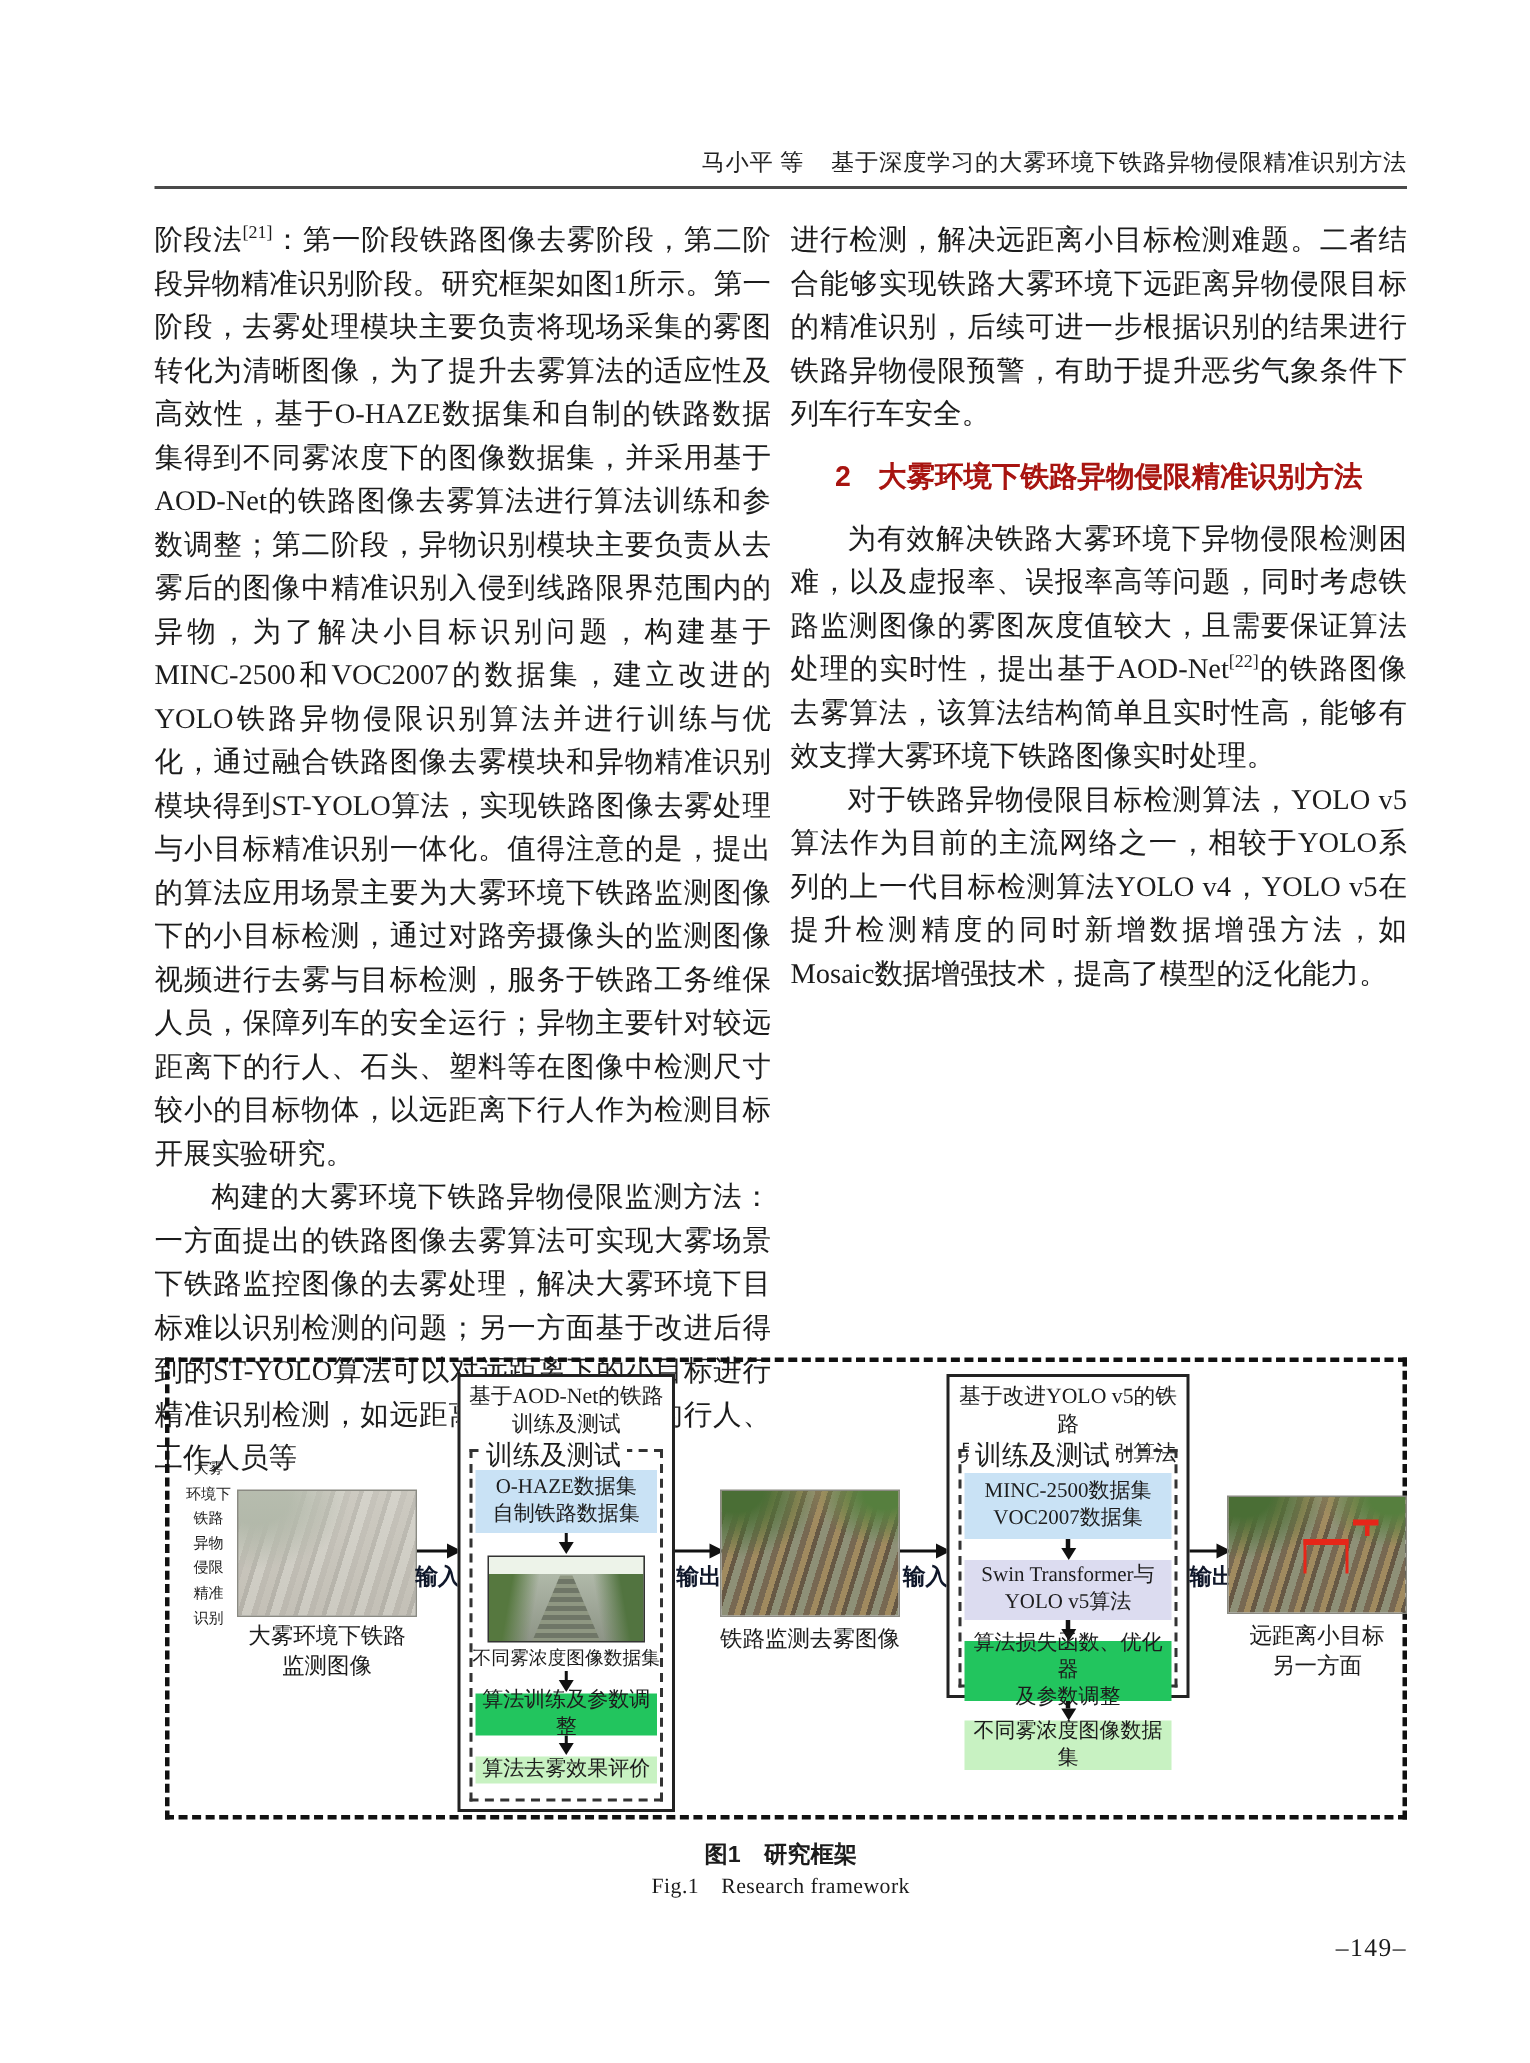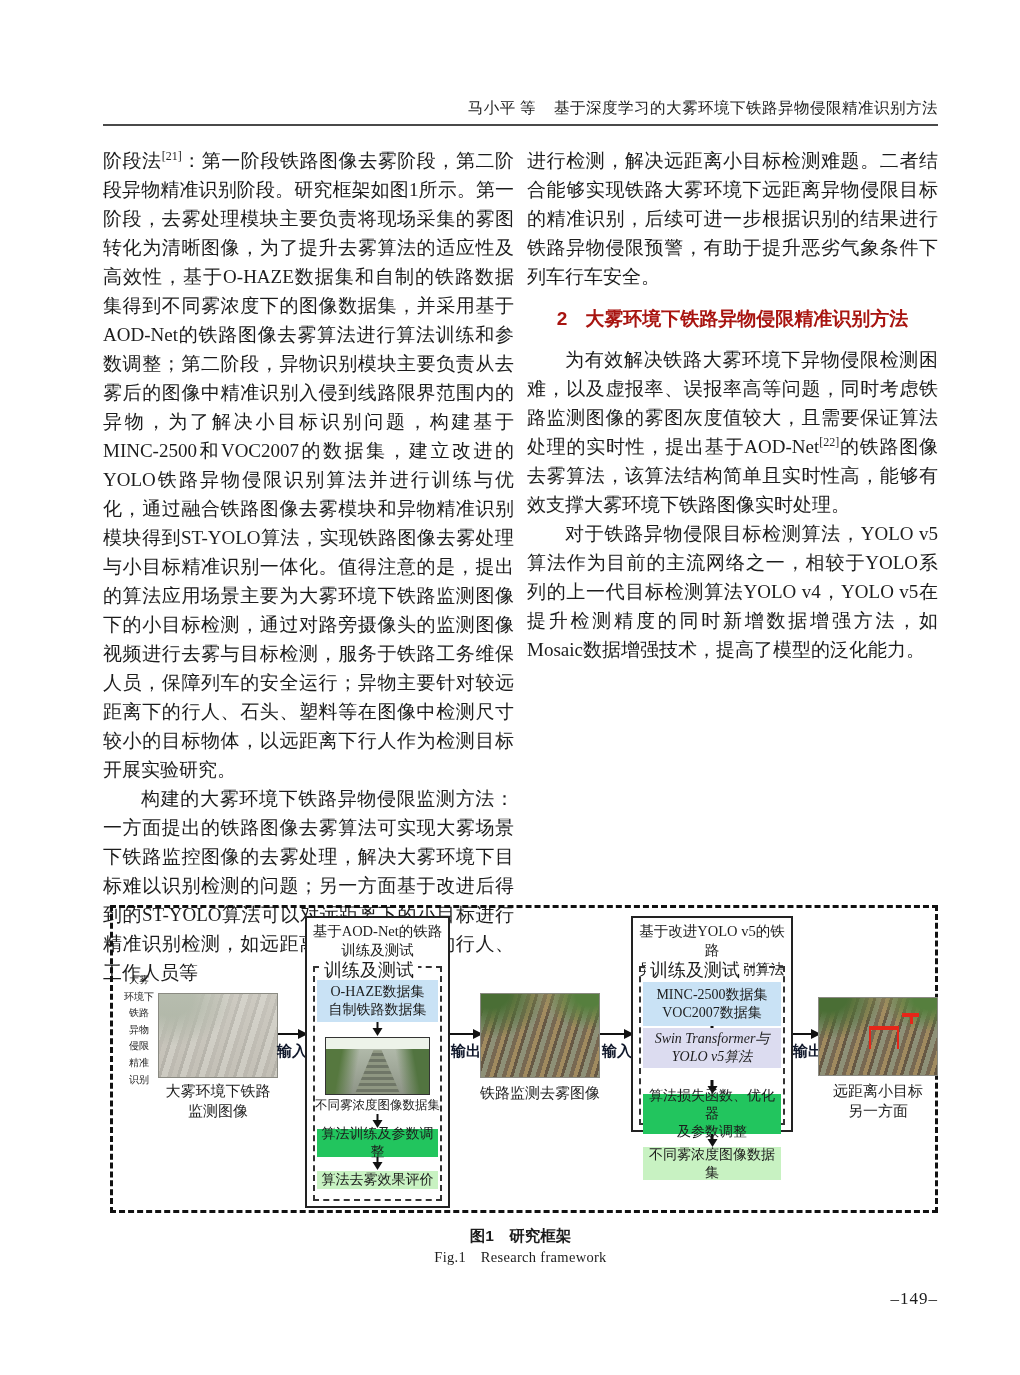--- a/index.html
+++ b/index.html
@@ -119,21 +119,21 @@
       background:repeating-linear-gradient(#8f9782 0 3px, #6f7667 3px 6px); }
   .m1-s2label { position:absolute; left:-4px; right:-4px; top:129px; text-align:center; font-size:12.5px; }
   .m1-a2 { top:146px; height:14px; }
   .m1-s3 { top:161px; height:28px; }
   .m1-a3 { top:189px; height:13px; }
   .m1-s4 { top:203px; height:18px; }
 
   
   .m2-s1 { top:14px; height:44px; }
   .m2-a1 { top:58px; height:14px; }
-  .m2-s2 { top:60px; height:40px;font-style:italic; }
+  .m2-s2 { top:72px; height:40px; }
   .m2-a2 { top:112px; height:14px; }
   .m2-s3 { top:126px; height:40px; }
   .m2-a3 { top:166px; height:13px; }
   .m2-s4 { top:179px; height:33px; }
 
   
   .fig-caption-zh { position:absolute; top:1226px; left:103px; width:835px; text-align:center;
       font-family:"Liberation Sans","DejaVu Sans",sans-serif; font-weight:bold; font-size:15.5px; }
   .fig-caption-en { position:absolute; top:1248px; left:103px; width:835px; text-align:center;
       font-size:14.5px; letter-spacing:0.3px; }

